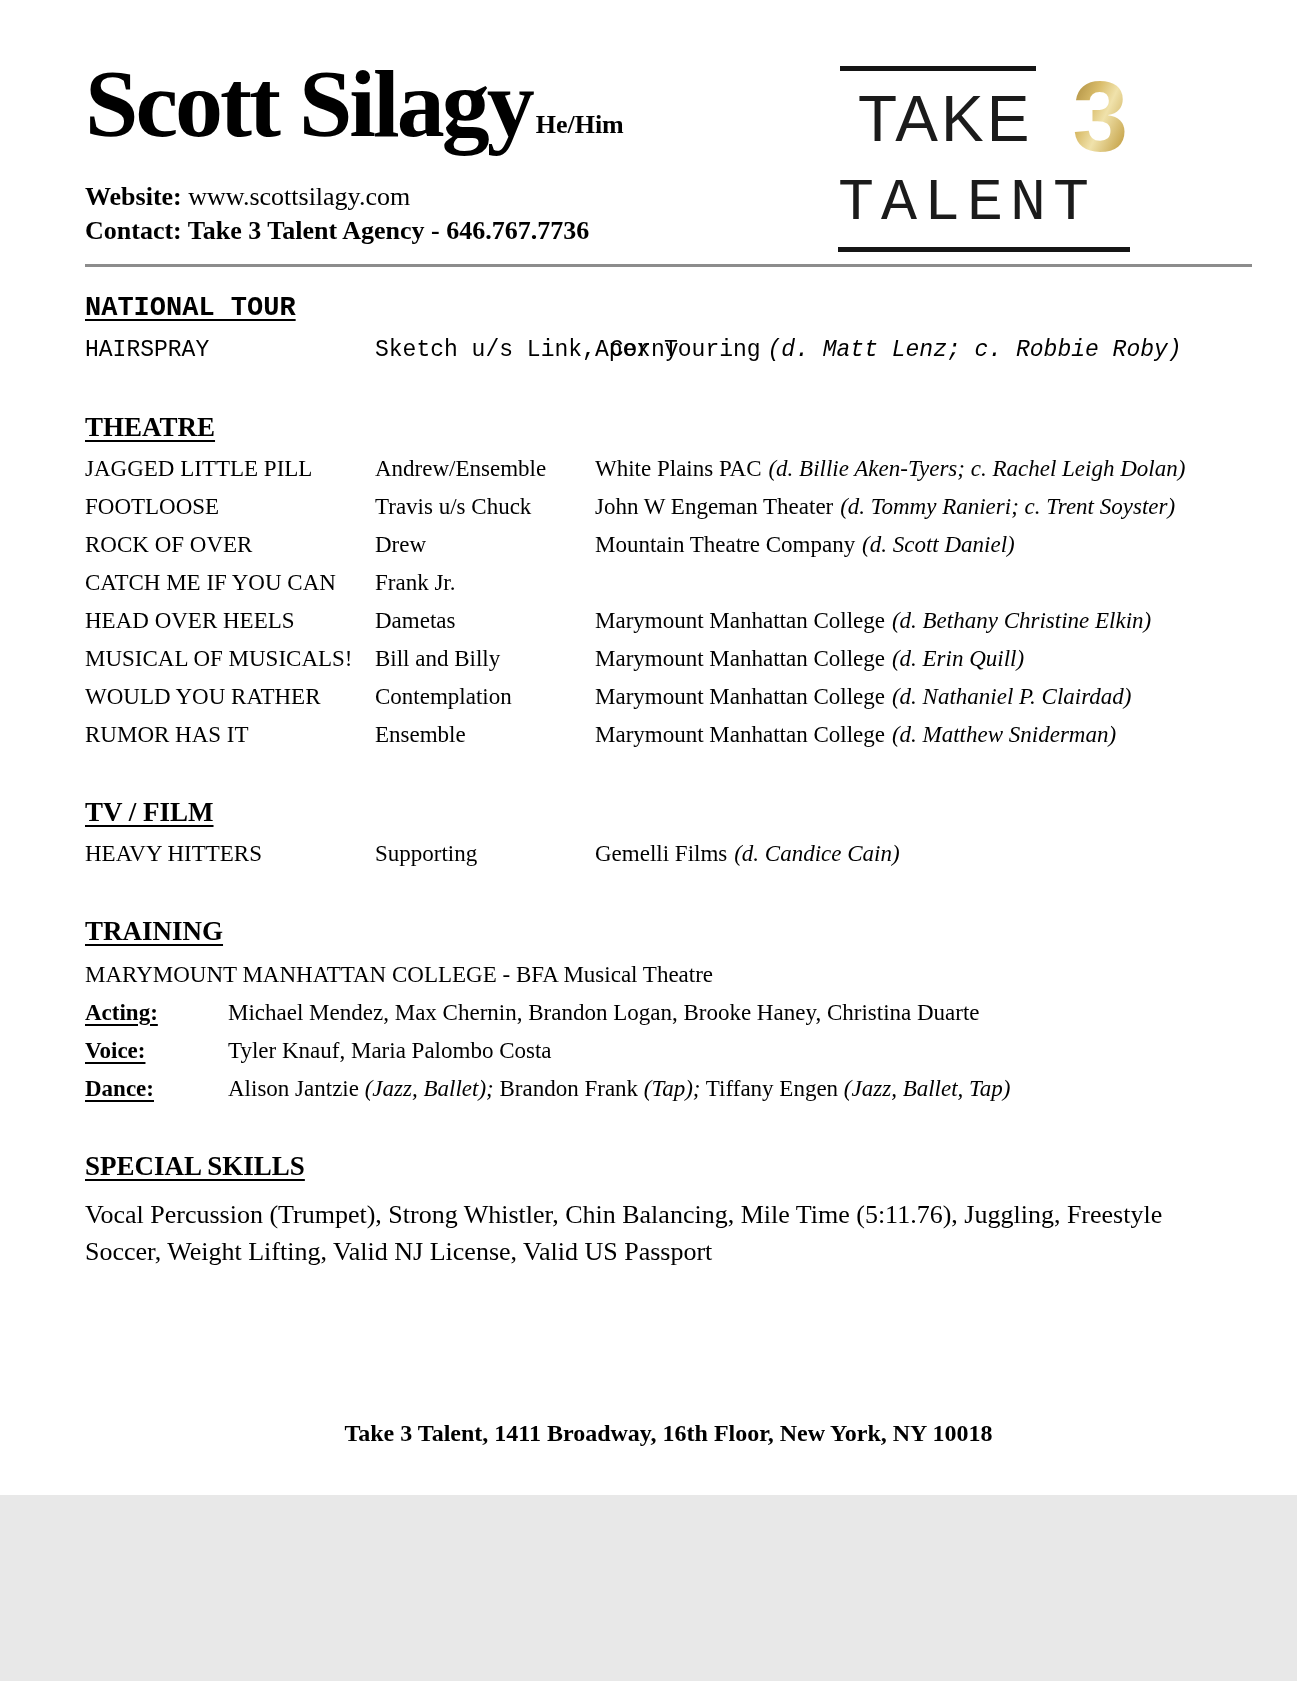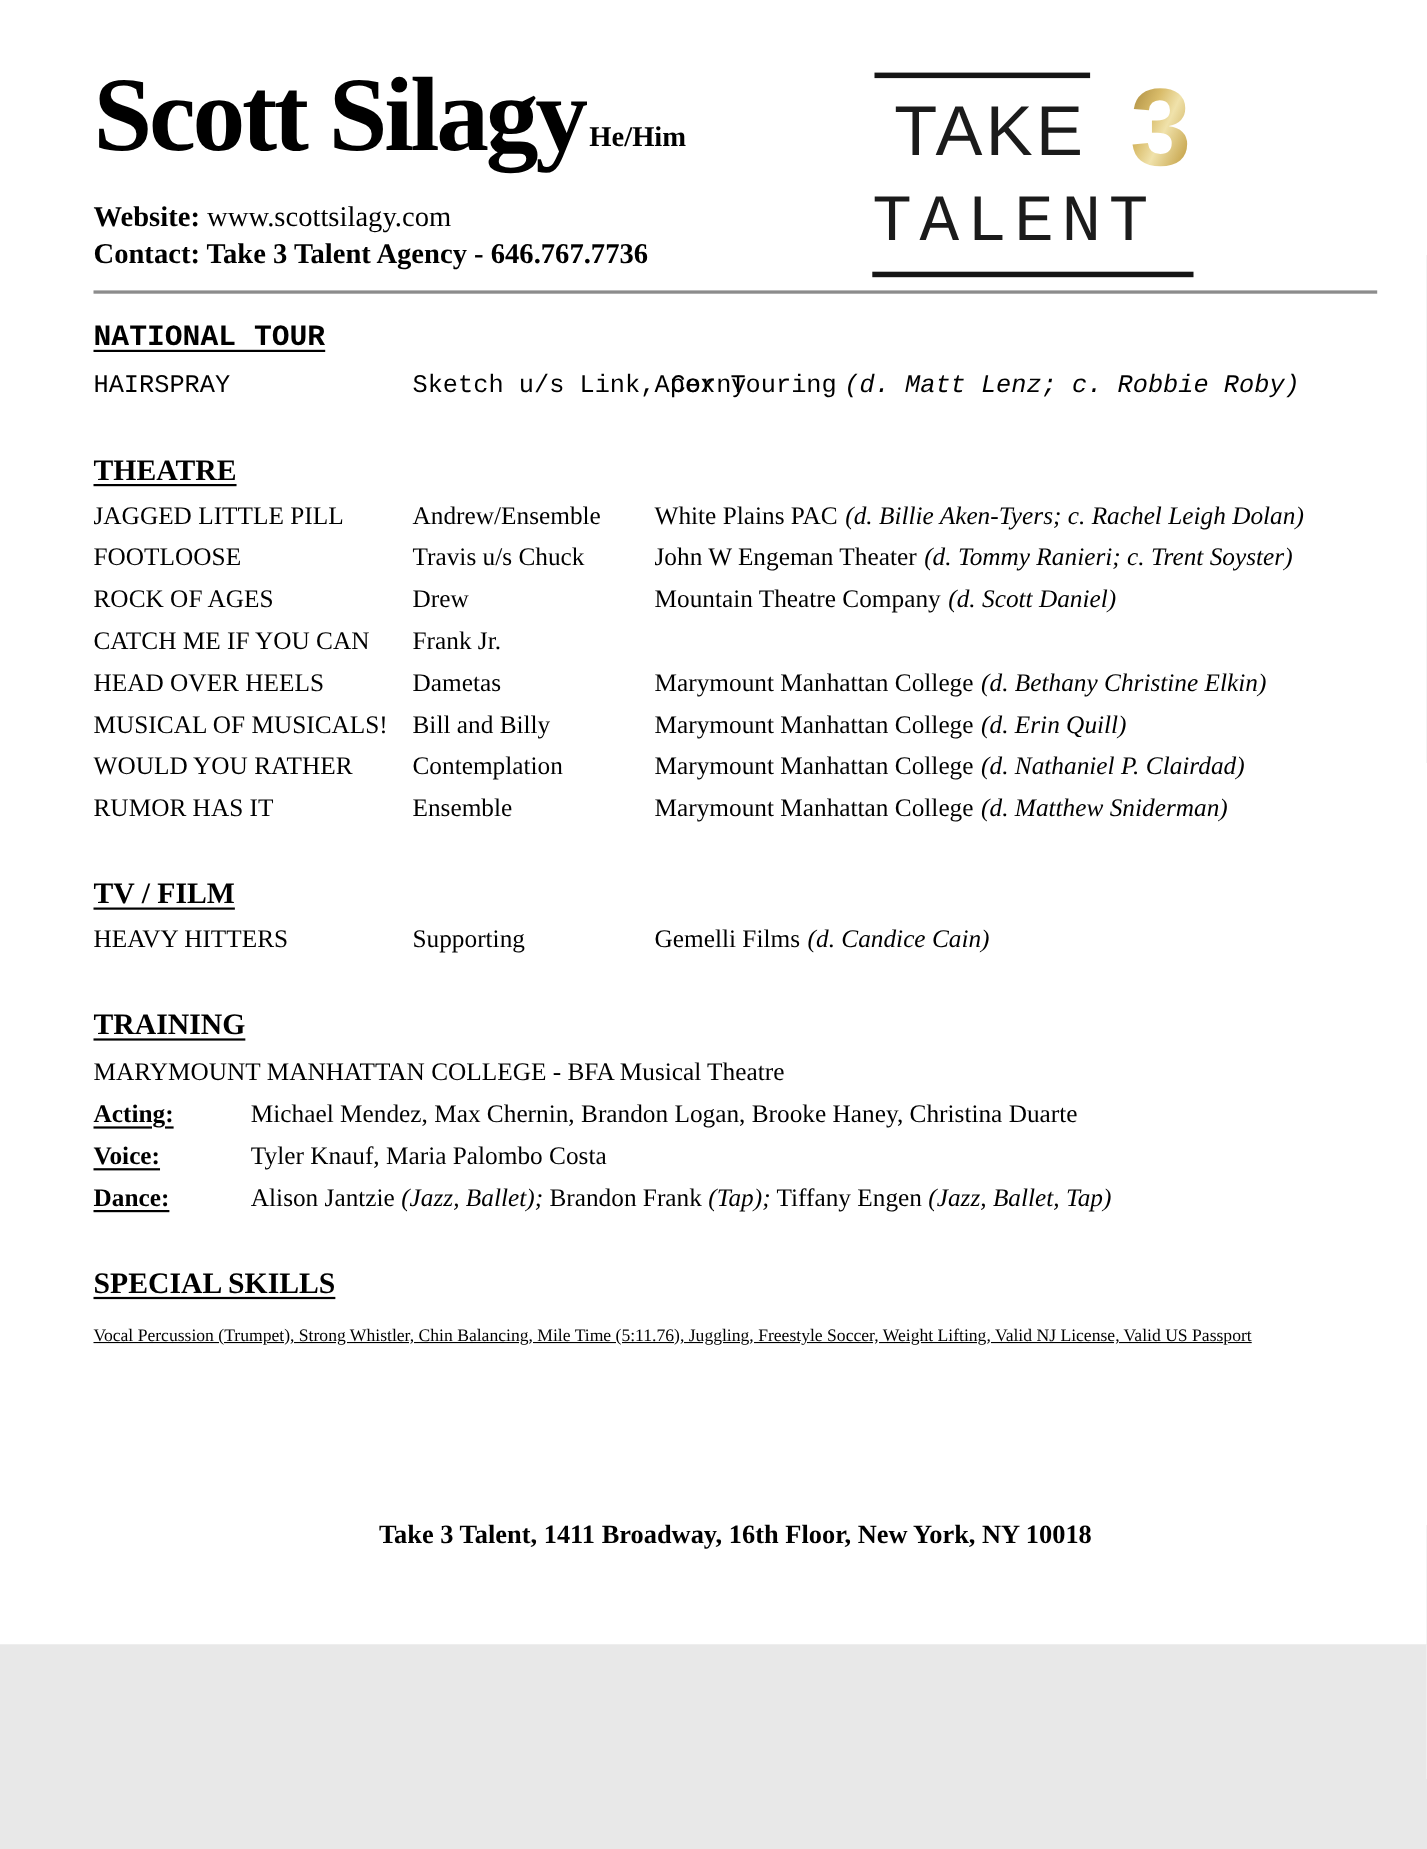--- a/index.html
+++ b/index.html
@@ -38,21 +38,21 @@
   .divider {
     border: none;
     height: 3px;
     background: #8c8c8c;
     margin: 18px 0 0 0;
   }
 
   
   .logo {
     position: absolute;
-    left: 793px;
+    left: 838px;
     top: 66px;
     width: 292px;
     font-family: "Liberation Sans", sans-serif;
     color: #1b1b1b;
   }
   .logo-rule-top { width: 196px; height: 5px; background: #151515; margin-left: 2px; }
   .logo-take {
     font-size: 64px;
     letter-spacing: 3px;
     line-height: 1;
@@ -122,25 +122,24 @@
     text-decoration: underline;
     text-decoration-thickness: 2px;
     text-underline-offset: 4px;
     font-weight: bold;
   }
   .it { font-style: italic; }
 
   
   .skills-text {
     margin: 14px 0 0 0;
-    font-size: 16px;
+    font-size: 26px;
     line-height: 37px;
     max-width: 1140px;
     white-space: normal;
-    text-decoration: underline;
   }
 
   
   .footer-address {
     margin-top: 150px;
     text-align: center;
     font-size: 24px;
     font-weight: 700;
   }
 </style>
@@ -185,21 +184,21 @@
       <span>JAGGED LITTLE PILL</span>
       <span>Andrew/Ensemble</span>
       <span><span>White Plains PAC</span><span class="credit">(d. Billie Aken-Tyers; c. Rachel Leigh Dolan)</span></span>
     </div>
     <div class="xrow">
       <span>FOOTLOOSE</span>
       <span>Travis u/s Chuck</span>
       <span><span>John W Engeman Theater</span><span class="credit">(d. Tommy Ranieri; c. Trent Soyster)</span></span>
     </div>
     <div class="xrow">
-      <span>ROCK OF AGES</span>
+      <span>ROCK OF OVER</span>
       <span>Drew</span>
       <span><span>Mountain Theatre Company</span><span class="credit">(d. Scott Daniel)</span></span>
     </div>
     <div class="xrow">
       <span>CATCH ME IF YOU CAN</span>
       <span>Frank Jr.</span>
     </div>
     <div class="xrow">
       <span>HEAD OVER HEELS</span>
       <span>Dametas</span>

